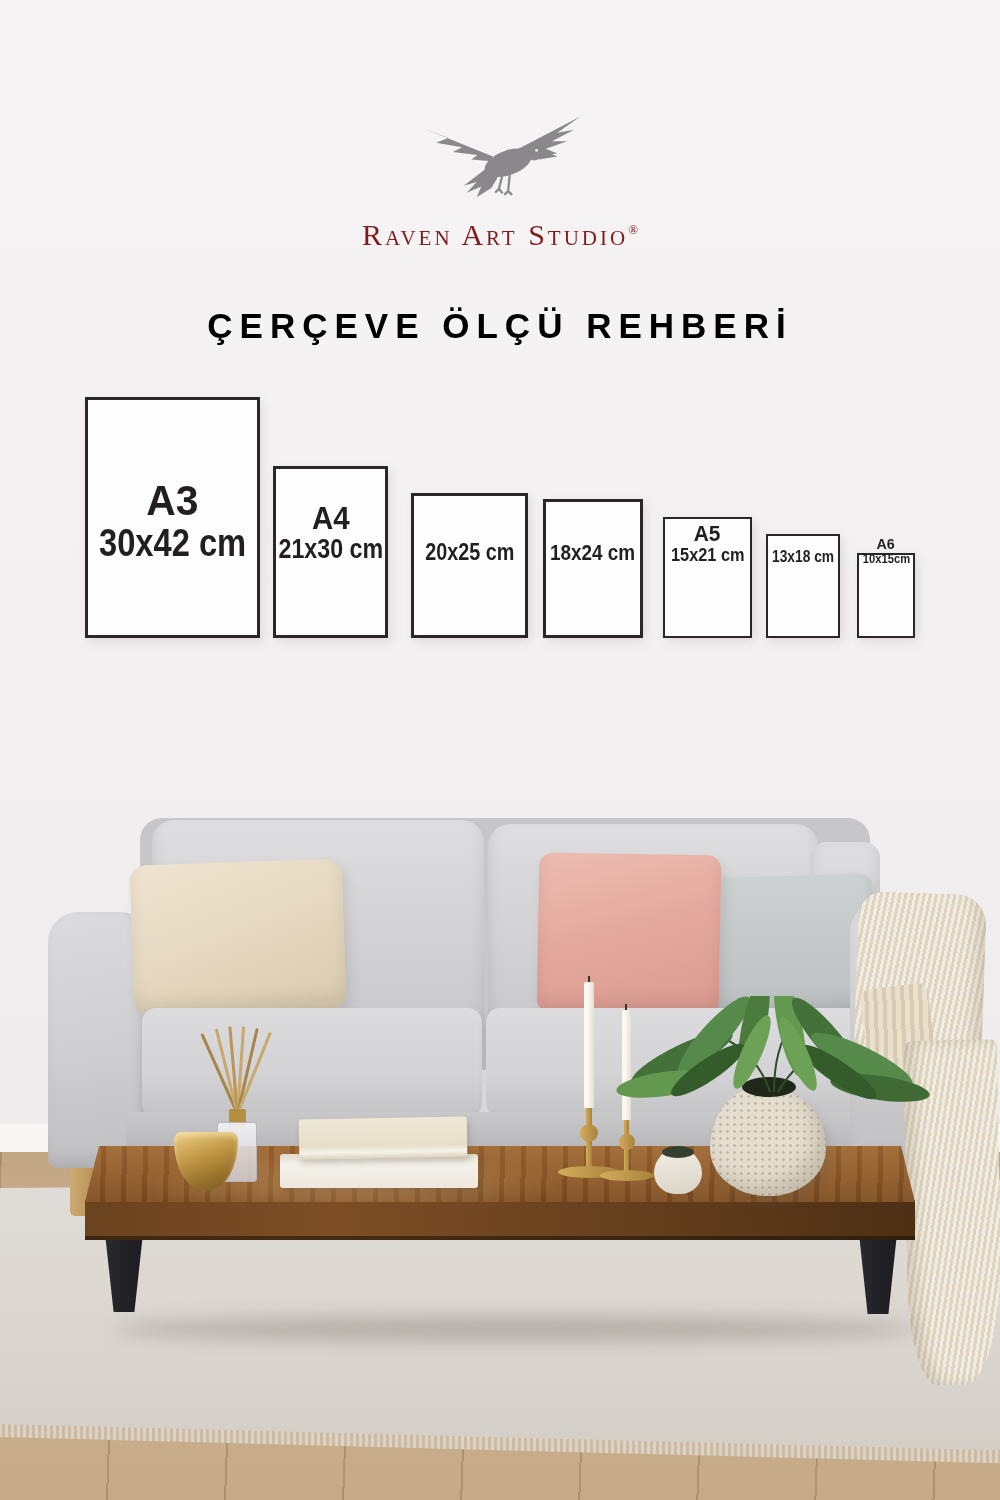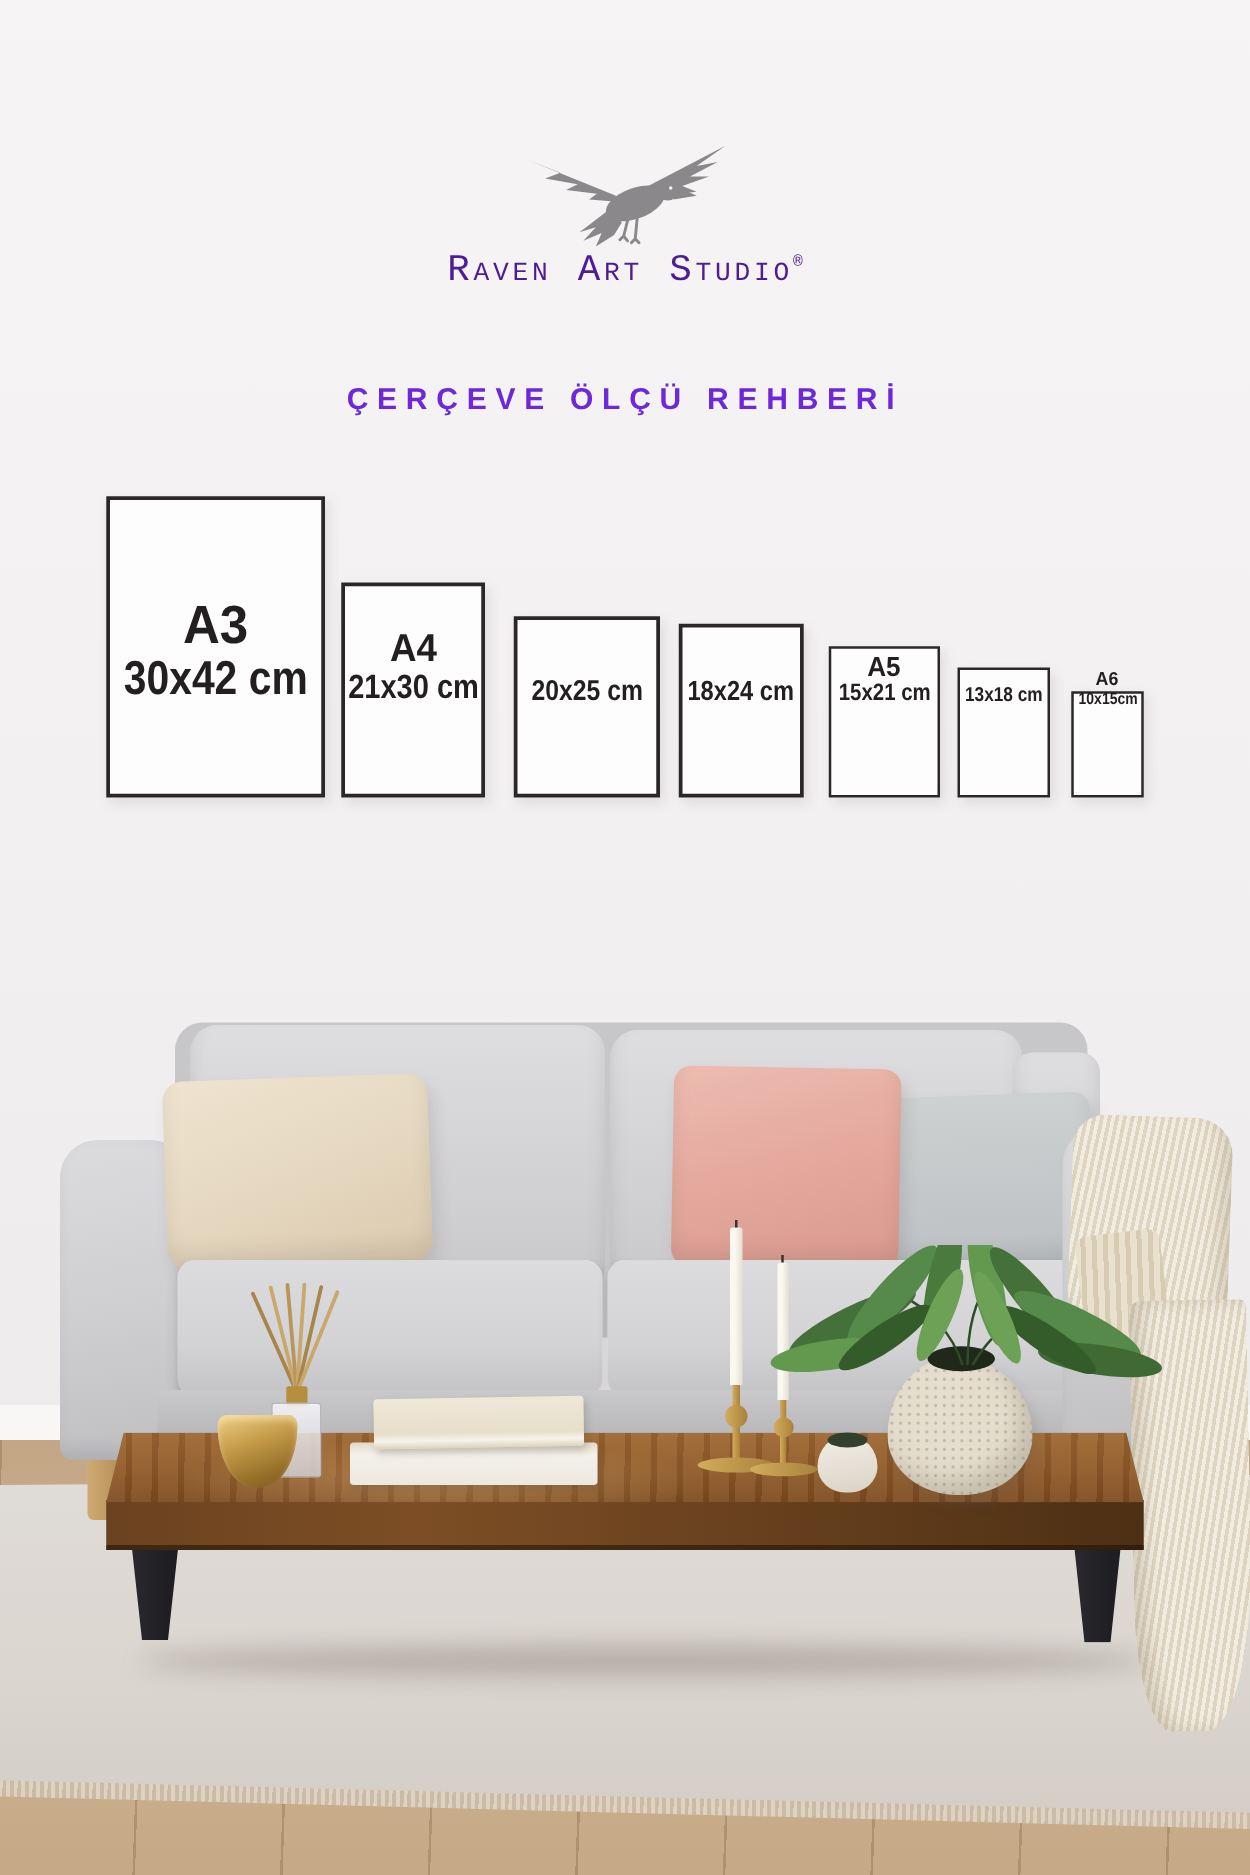--- a/index.html
+++ b/index.html
@@ -23,27 +23,27 @@
   .carpet{ left:0; top:1172px; width:1000px; height:290px;
     background:linear-gradient(180deg,#e0dcd7 0%,#dad5cf 60%,#d3cdc6 100%);
     clip-path:polygon(0 16px,1000px 8px,1000px 283px,0 256px); }
   .fringe{ left:-4px; top:1424px; width:1010px; height:13px;
     background:repeating-linear-gradient(90deg,#cabba7 0 3px,#ded3c2 3px 6px);
     transform:rotate(1.5deg); transform-origin:left center; border-radius:3px; }
 
   
   .logo{ left:0; top:112px; width:1000px; text-align:center; color:#8b888b; }
   .logo svg{ display:block; margin:0 auto; }
-  .brand{ font-family:Liberation Mono, monospace; font-variant:small-caps;
-    font-size:30px; letter-spacing:3px; color:#4c1d95; margin-top:2px; }
+  .brand{ font-family:Liberation Serif, serif; font-variant:small-caps;
+    font-size:30px; letter-spacing:3px; color:#7f1d1d; margin-top:20px; }
   .brand sup{ font-size:13px; letter-spacing:0; }
 
   
   .title{ left:0; top:306px; width:1000px; text-align:center;
-    font-size:24px; font-weight:bold; letter-spacing:7px; color:#6d28d9; }
+    font-size:35px; font-weight:bold; letter-spacing:7px; color:#000000; }
 
   
   .frame{ position:absolute; background:#fdfdfd; border:3px solid #2b2728;
     box-shadow:3px 4px 9px rgba(120,110,115,.16);
     display:flex; flex-direction:column; justify-content:flex-end;
     align-items:center; padding-bottom:7%; color:#231f20; }
   .frame-label{ font-weight:bold; line-height:1.05; transform:scaleX(.95); white-space:nowrap; }
   .frame-size{ font-weight:bold; line-height:1.1; transform:scaleX(.86); white-space:nowrap; }
 
   

